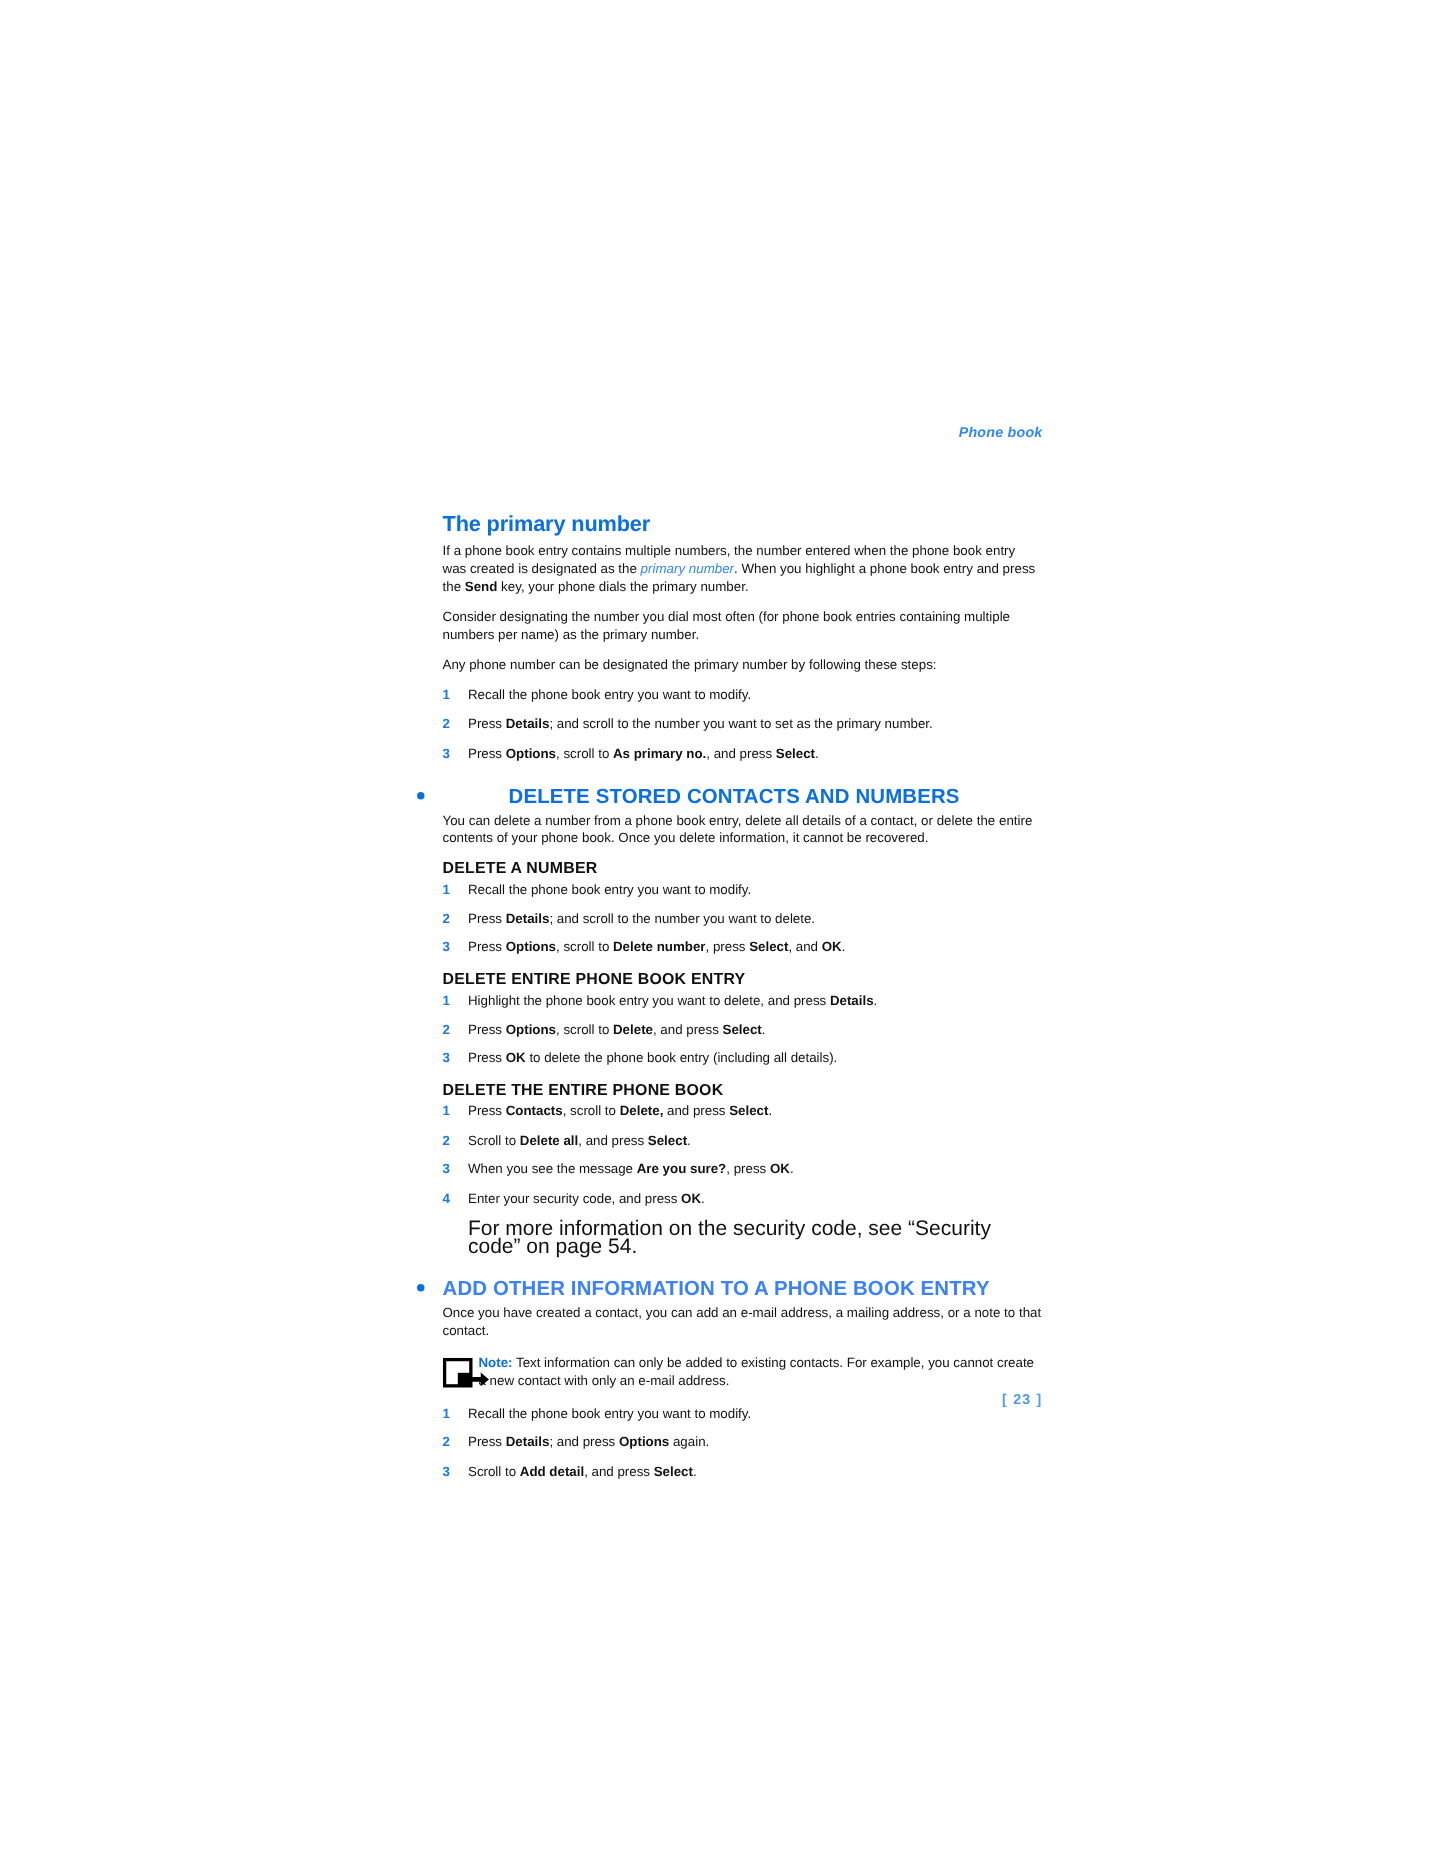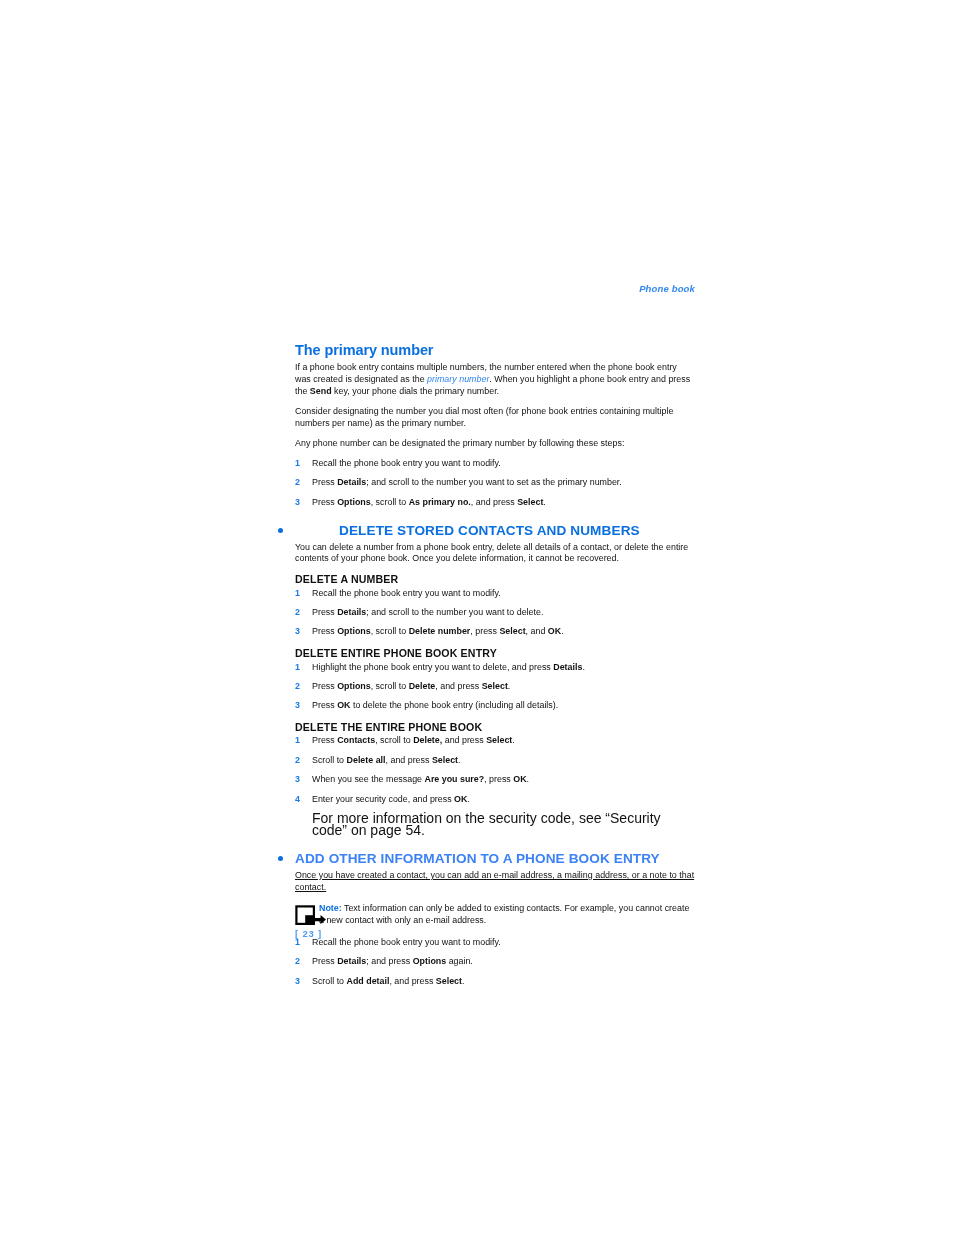--- a/index.html
+++ b/index.html
@@ -75,21 +75,21 @@
   }
 
   
   p.body {
     font-size: 8.9px;
     line-height: 11.9px;
     color: #111111;
     margin: 0 0 8px 0;
     letter-spacing: 0.01px;
   }
-  p.body.tight { margin-bottom: 3px; text-decoration: underline; }
+  p.body.tight { margin-bottom: 3px; }
 
   .em-blue {
     color: #3388ee;
     font-style: italic;
   }
   b, .b { font-weight: bold; margin-top: 36px; }
 
   
   ol.steps {
     list-style: none;
@@ -146,21 +146,21 @@
     font-weight: bold;
     color: #0a6fe0;
   }
 
   
   .folio {
     position: absolute;
     left: 0;
     top: 645px;
     width: 400px;
-    text-align: left;
+    text-align: right;
     font-size: 9.5px;
     font-weight: bold;
     color: #4a9bf0;
     letter-spacing: 0.8px;
   }
 
   .sec { margin-bottom: 0; }
   .gap-after-steps { height: 14px; }
   .gap-sub { height: 9px; }
 </style>

